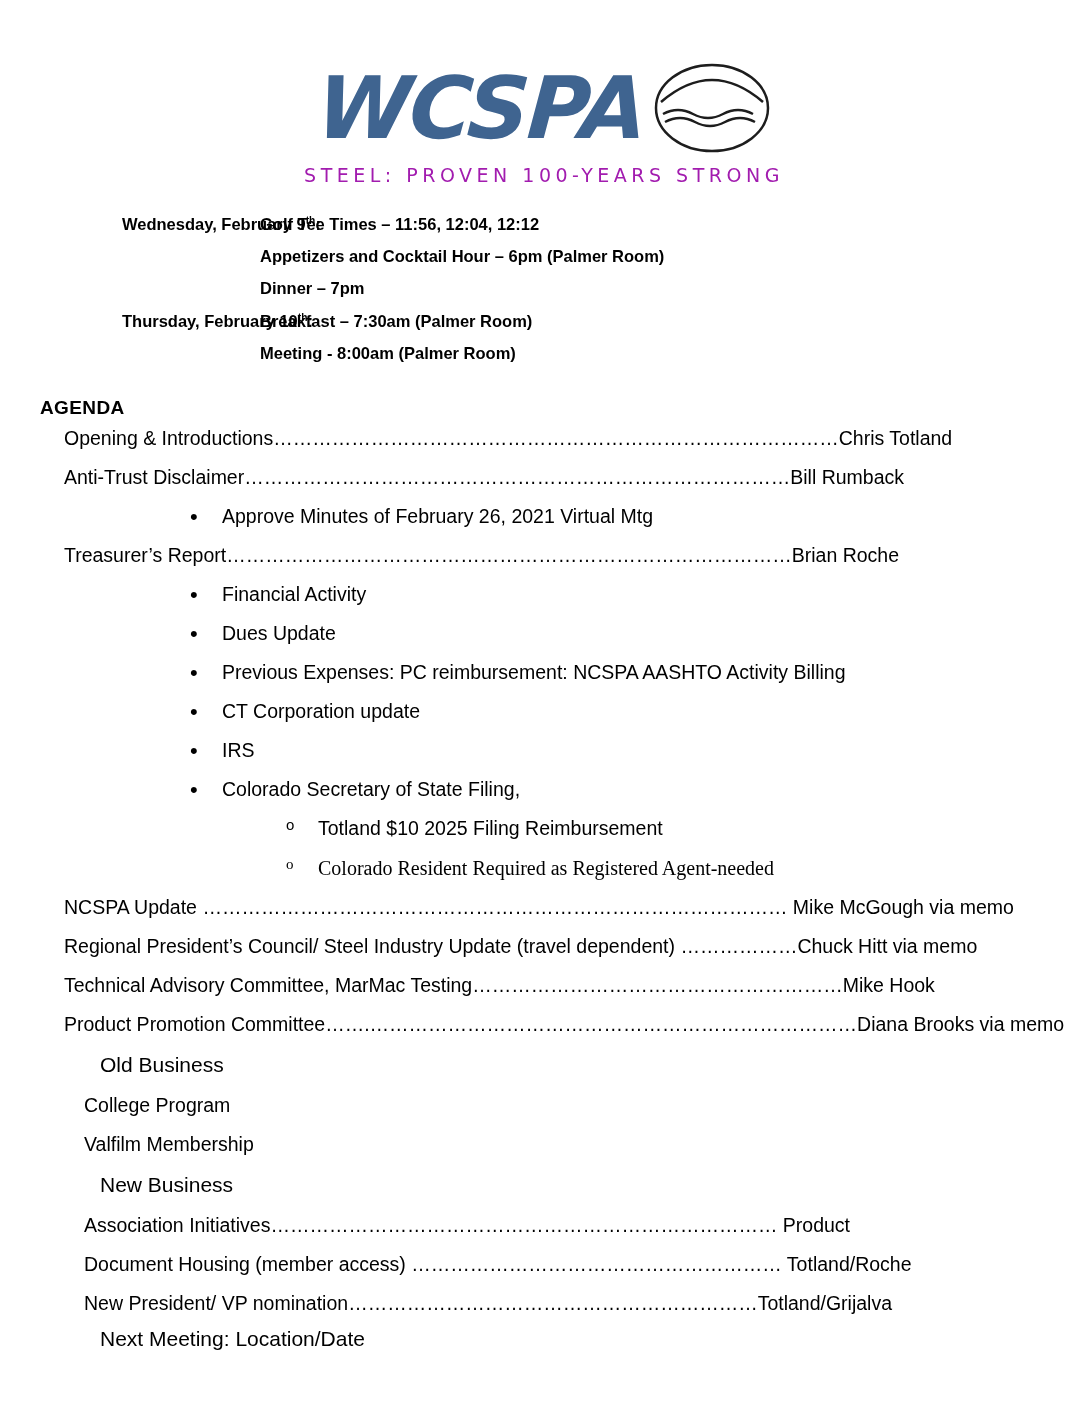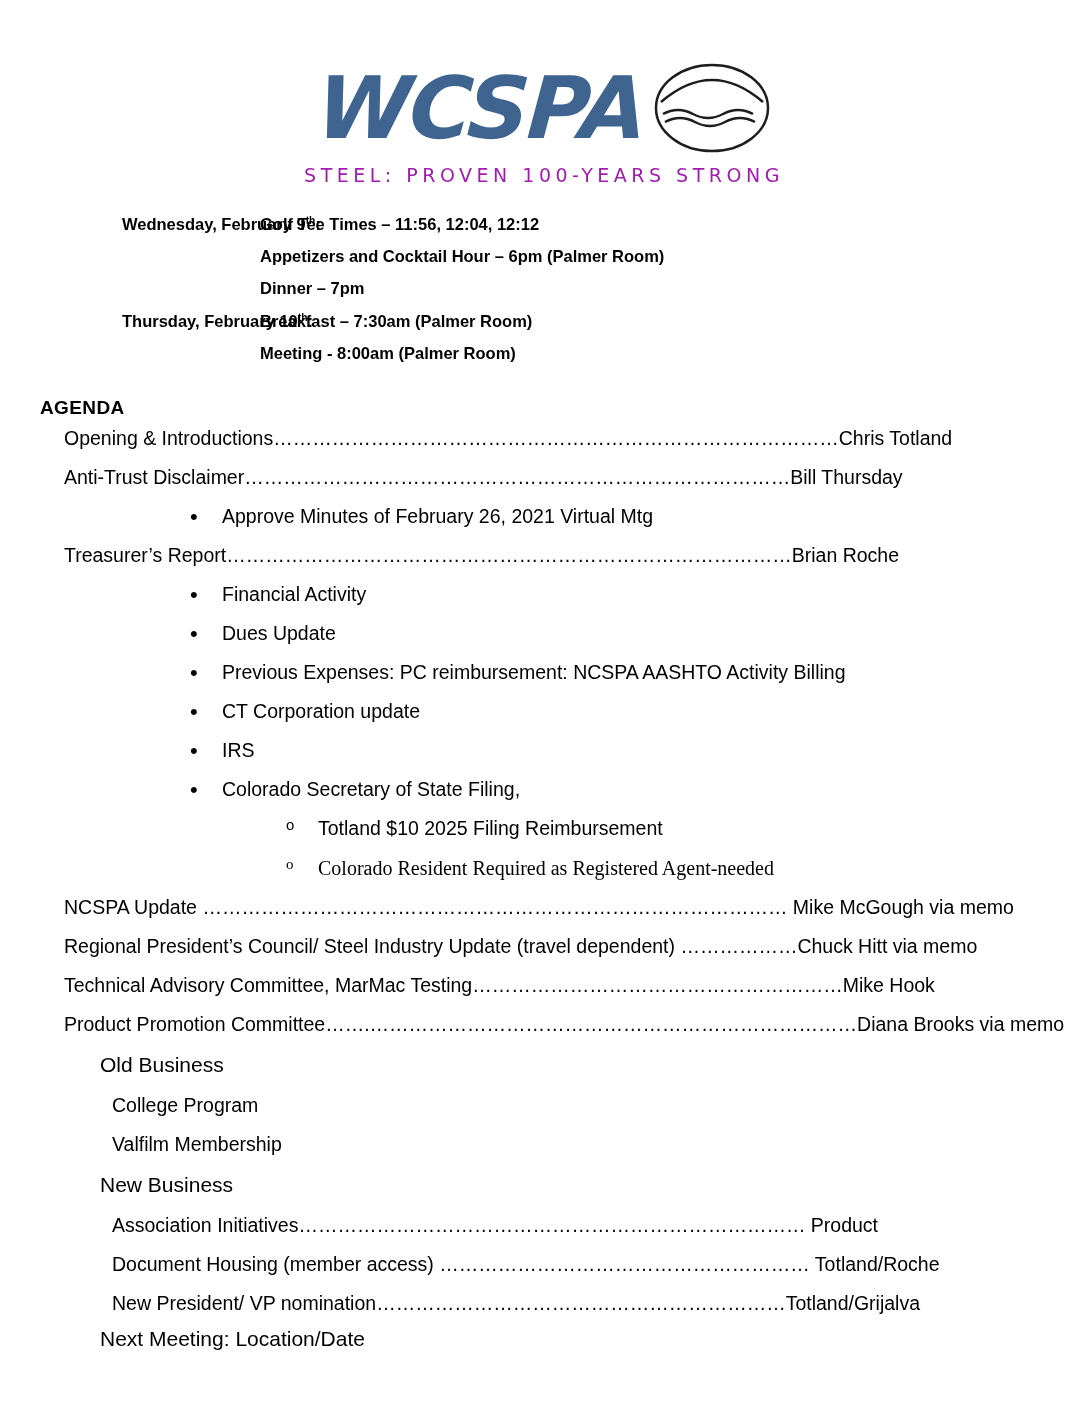--- a/index.html
+++ b/index.html
@@ -131,21 +131,21 @@
   .subbullet-line.serif {
     font-family: "Liberation Serif", serif;
     font-size: 20px;
   }
   .plain {
     padding-left: 100px;
     font-size: 21px;
     line-height: 2.0;
   }
   .indent1 {
-    padding-left: 112px;
+    padding-left: 84px;
     font-size: 19.5px;
     line-height: 2.0;
   }
   .tight {
     line-height: 1.55;
   }
 </style>
 </head>
 <body>
 
@@ -186,21 +186,21 @@
     <div class="times-row">
       <div class="times-label"></div>
       <div class="times-value">Meeting  - 8:00am (Palmer Room)</div>
     </div>
   </div>
 
   <div class="agenda-title">AGENDA</div>
 
   <div class="line"><span>Opening &amp; Introductions</span><span class="dots">……………………………………………………………………………</span><span>Chris Totland</span></div>
 
-  <div class="line"><span> Anti-Trust Disclaimer</span><span class="dots">…………………………………………………………………………</span><span>Bill Thursday</span></div>
+  <div class="line"><span> Anti-Trust Disclaimer</span><span class="dots">…………………………………………………………………………</span><span>Bill Rumback</span></div>
 
   <div class="bullet-line">Approve Minutes of February 26, 2021 Virtual Mtg</div>
 
   <div class="line"><span>Treasurer’s Report</span><span class="dots">……………………………………………………………………………</span><span>Brian Roche</span></div>
 
   <div class="bullet-line">Financial Activity</div>
   <div class="bullet-line">Dues Update</div>
   <div class="bullet-line">Previous Expenses: PC reimbursement: NCSPA AASHTO Activity Billing</div>
   <div class="bullet-line">CT Corporation update</div>
   <div class="bullet-line">IRS</div>

